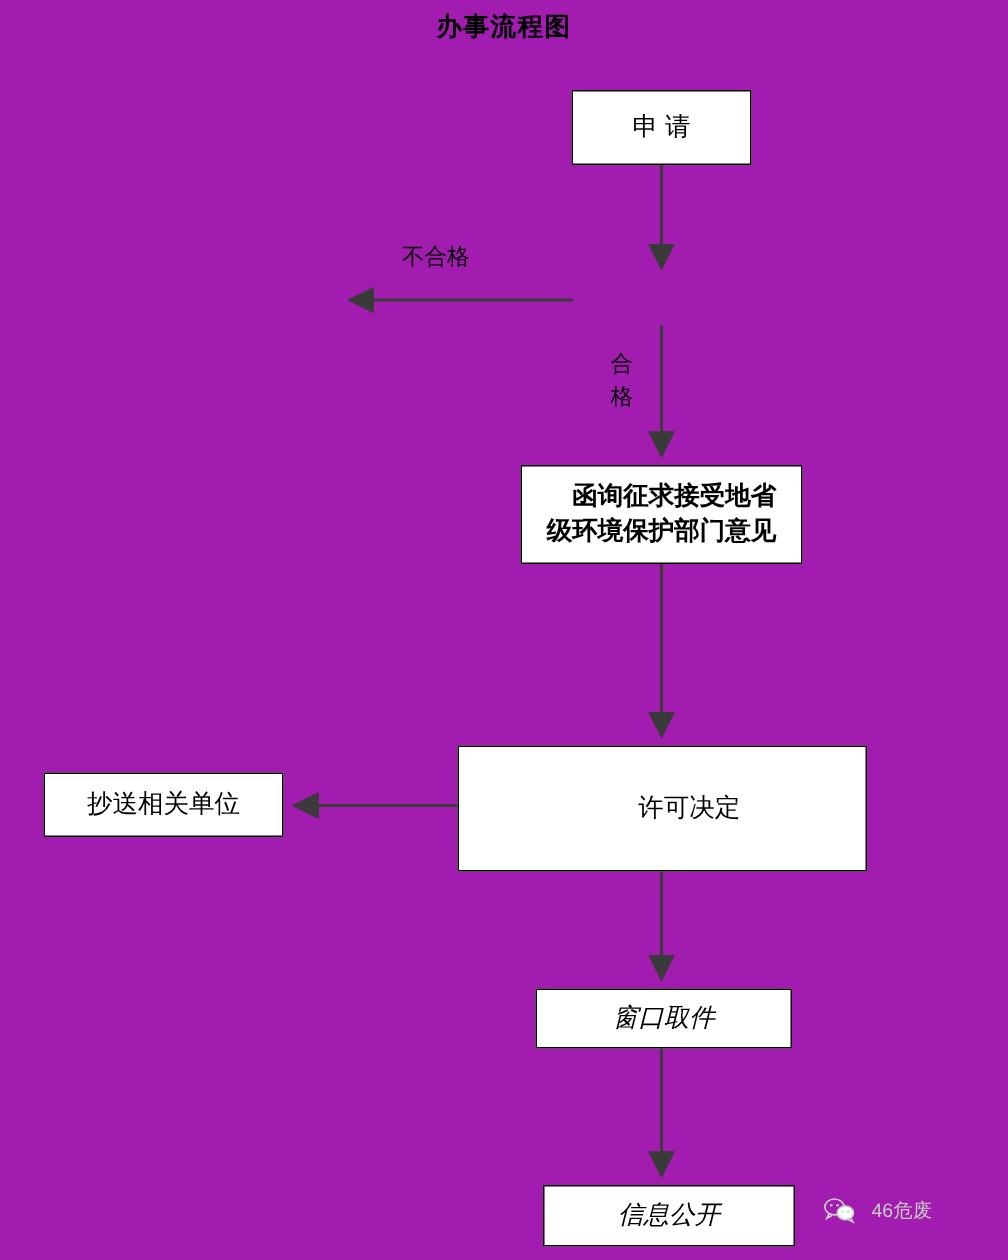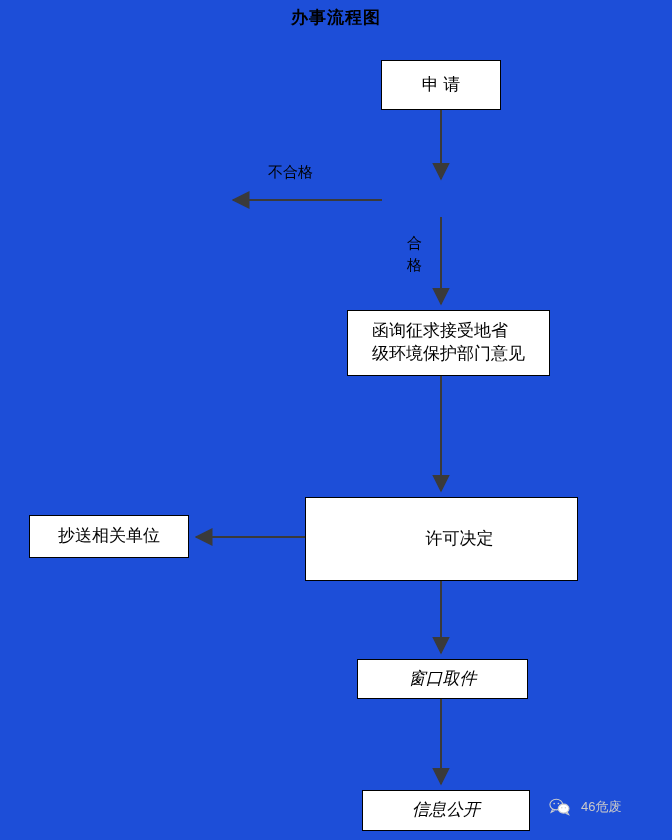--- a/index.html
+++ b/index.html
@@ -7,21 +7,21 @@
     padding: 0;
     background: #ffffff;
   }
   body {
     font-family: "Liberation Sans", "DejaVu Sans", sans-serif;
   }
   #page {
     position: relative;
     width: 672px;
     height: 840px;
-    background: #1d4ed8;
+    background: #a21caf;
     overflow: hidden;
   }
   #svg-layer {
     position: absolute;
     left: 0;
     top: 0;
     width: 672px;
     height: 840px;
   }
   .title {
@@ -37,21 +37,21 @@
     font-family: "Liberation Serif", "DejaVu Serif", serif;
   }
   .node {
     position: absolute;
     box-sizing: border-box;
     border: 1.6px solid #000000;
     background: #ffffff;
     display: flex;
     align-items: center;
     justify-content: center;
-    text-align: left;
+    text-align: right;
     color: #000000;
     font-size: 17px;
     line-height: 1.35;
     font-family: "Liberation Sans", "DejaVu Sans", sans-serif;
     white-space: pre-line;
   }
   .edge-label {
     position: absolute;
     color: #000000;
     font-size: 15px;
@@ -107,21 +107,21 @@
 
     <line x1="441" y1="699" x2="441" y2="784" stroke="#3a3a3a" stroke-width="2" marker-end="url(#arrow-generic)"></line>
   </svg>
 
   <div class="node" style="left:381px; top:60px; width:120px; height:50px;">
     <span>申    请</span>
   </div>
 
 
 
-  <div class="node" style="left:347px; top:310px; width:203px; height:66px;">
+  <div class="node" style="left:347px; top:310px; width:188px; height:66px;font-weight:bold;">
     <span>函询征求接受地省
 级环境保护部门意见</span>
   </div>
 
   <div class="node" style="left:305px; top:497px; width:273px; height:84px;padding-left:36px;">
     <span>许可决定</span>
   </div>
 
   <div class="node" style="left:29px; top:515px; width:160px; height:43px;">
     <span>抄送相关单位</span>

